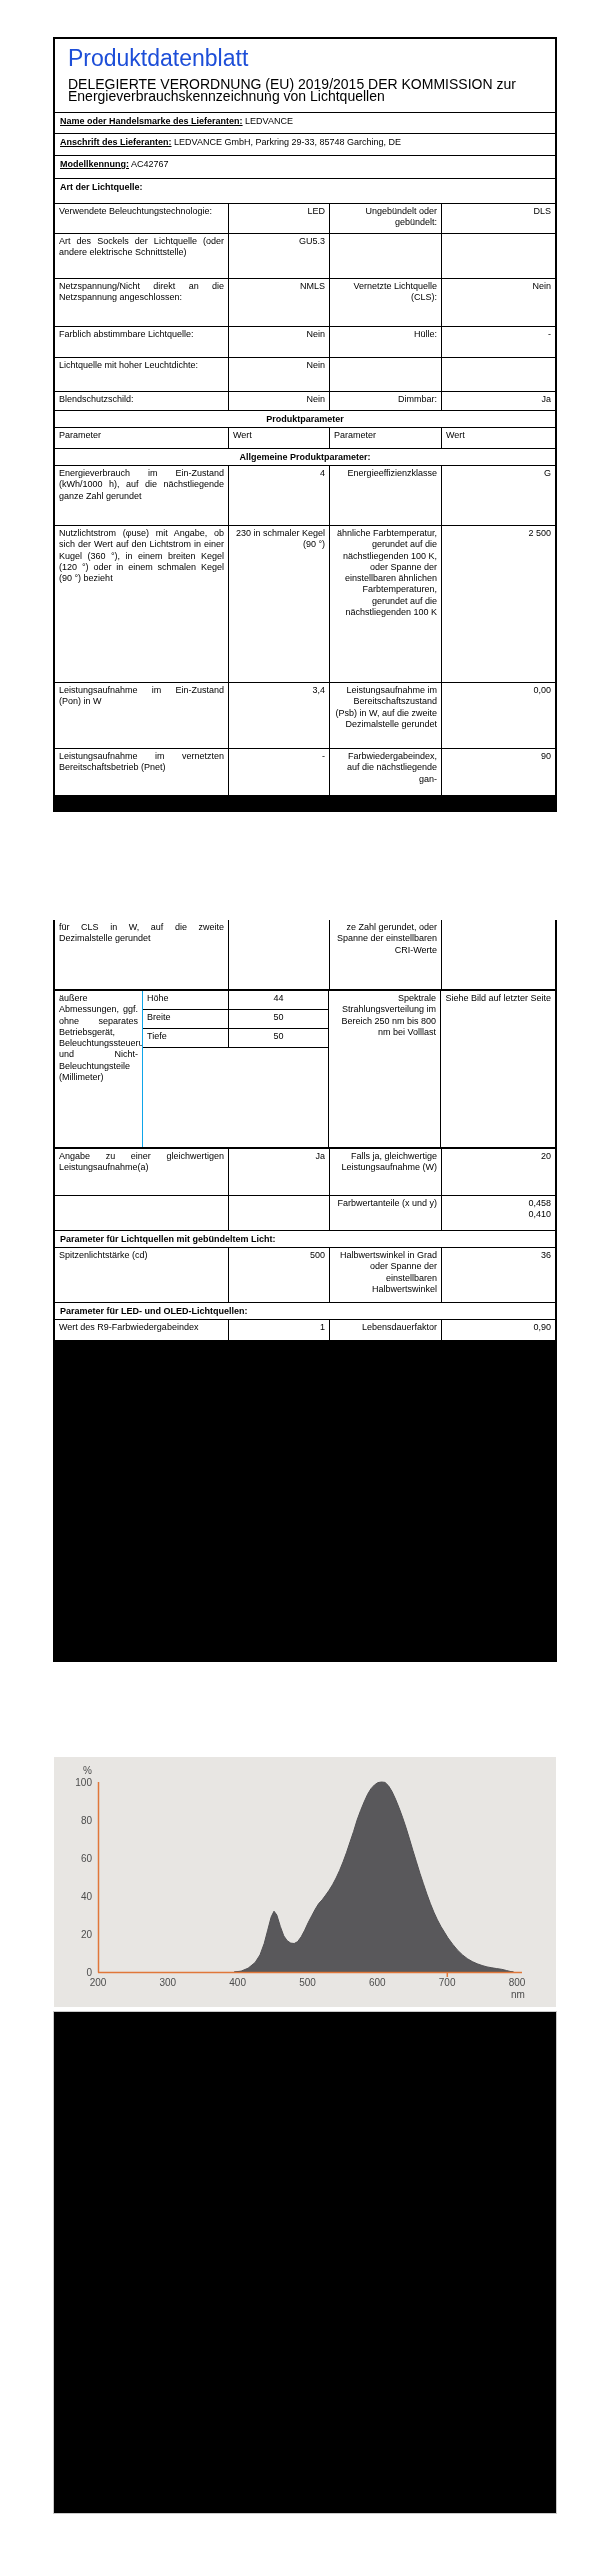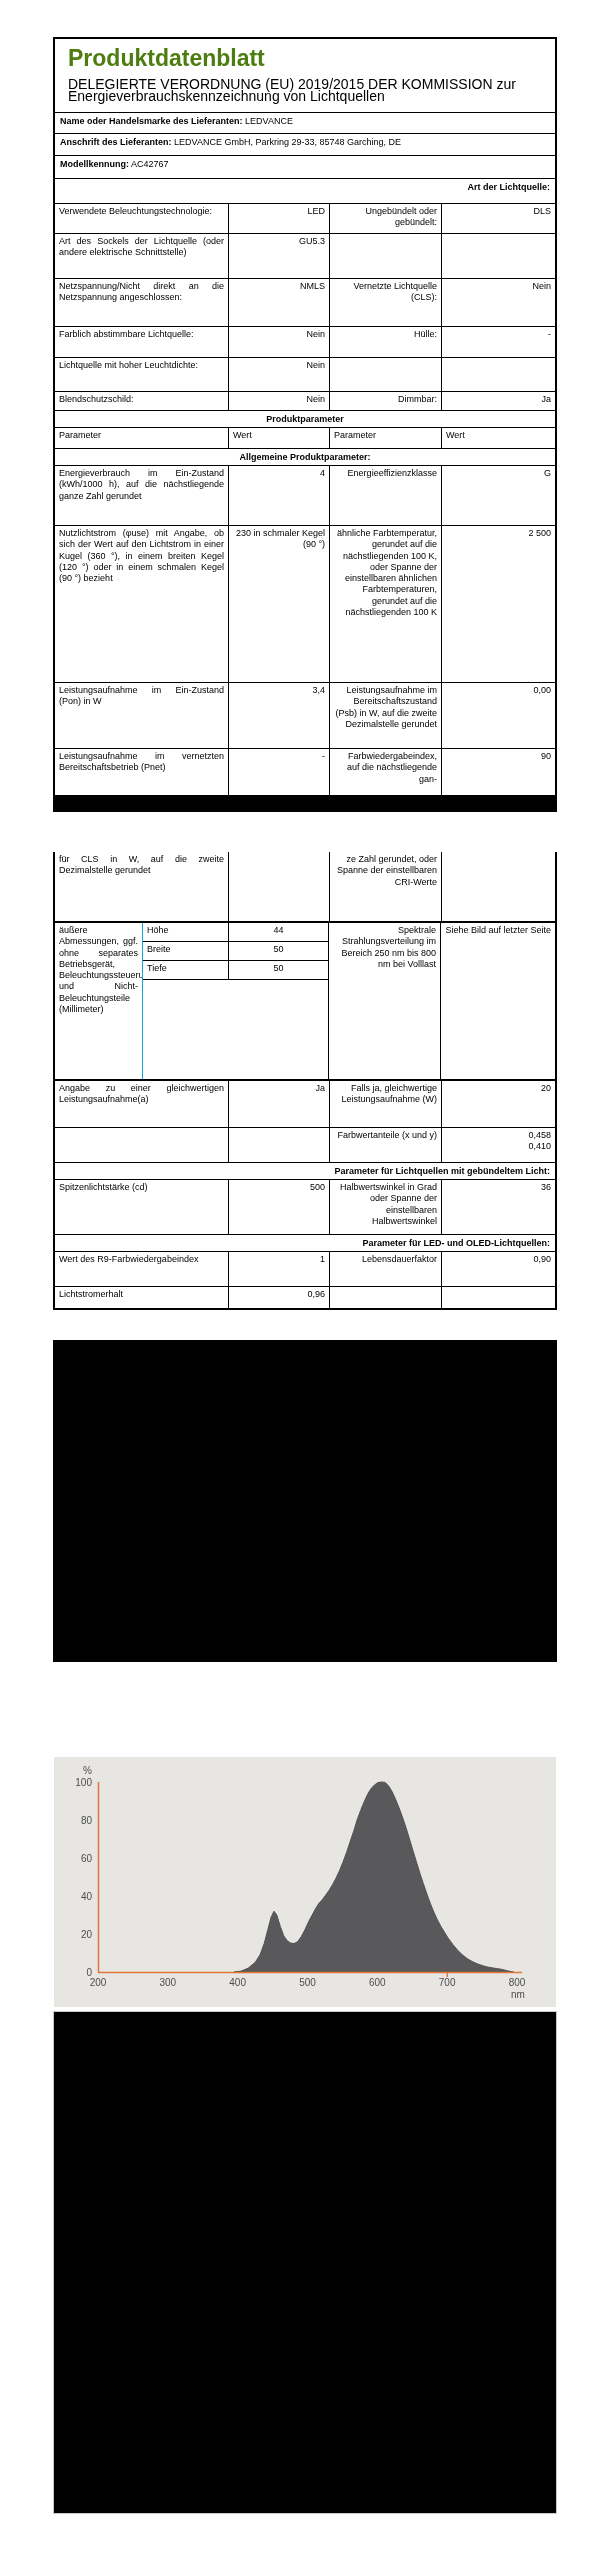--- a/index.html
+++ b/index.html
@@ -1,38 +1,38 @@
 <!DOCTYPE html>
 <html><head>
 <meta charset="utf-8">
 <style>
   html,body{margin:0;padding:0;background:#fff;}
   .sheet{position:relative;width:604px;height:2560px;background:#fff;
          font-family:"Liberation Sans",sans-serif;color:#000;}
   .t{position:absolute;left:53px;width:504px;box-sizing:border-box;
      border:2px solid #000;background:#fff;font-size:9px;line-height:11.3px;}
   .t1{top:37px;}
-  .t2{top:852px;border-top:none;}
+  .t2{top:920px;border-top:none;}
   .row{display:flex;border-top:1px solid #000;box-sizing:border-box;overflow:hidden;}
   .t .row:first-child{border-top:none;}
   .row.thick{border-top-width:2px;}
   .c{box-sizing:border-box;padding:2px 4px 0;overflow:hidden;}
   .c1{width:173px;text-align:justify;}
   .c2{width:101px;text-align:center;}
   .c3{width:112px;text-align:justify;}
   .c4{flex:1;text-align:center;}
   .c2,.c3,.c4{border-left:1px solid #000;text-align:right;}
   .full{flex:1;padding:3px 5px 0;}
-  .sec{font-weight:bold;text-align:right;}
+  .sec{font-weight:bold;}
   .cen{text-align:center;}
   .pre{white-space:pre-line;}
   .title-block{display:block;padding:6px 13px 0;}
-  .doc-title{font-size:23px;font-weight:bold;color:#4d7c0f;line-height:27px;margin-bottom:7px;}
+  .doc-title{font-size:23px;font-weight:normal;color:#1d4ed8;line-height:27px;margin-bottom:7px;}
   .doc-sub{font-size:14px;line-height:11.5px;}
-  .kv b{font-weight:bold;}
+  .kv b{font-weight:bold;text-decoration:underline;}
   
   .cd1{width:87px;box-sizing:border-box;padding:2px 4px 0;text-align:justify;overflow:hidden;}
   .dimgrid{width:186px;box-sizing:border-box;border-left:1px solid #0ea5e9;display:flex;flex-direction:column;}
   .dimrow{display:flex;border-bottom:1px solid #000;height:19px;box-sizing:border-box;}
   .dk{width:85px;box-sizing:border-box;padding:2px 4px 0;}
   .dv{flex:1;border-left:1px solid #000;text-align:center;padding-top:2px;}
   
   .blk{position:absolute;left:53px;width:504px;background:#000;box-sizing:border-box;}
   .bar1{top:795px;height:17px;}
   .blk2{top:1340px;height:322px;}

